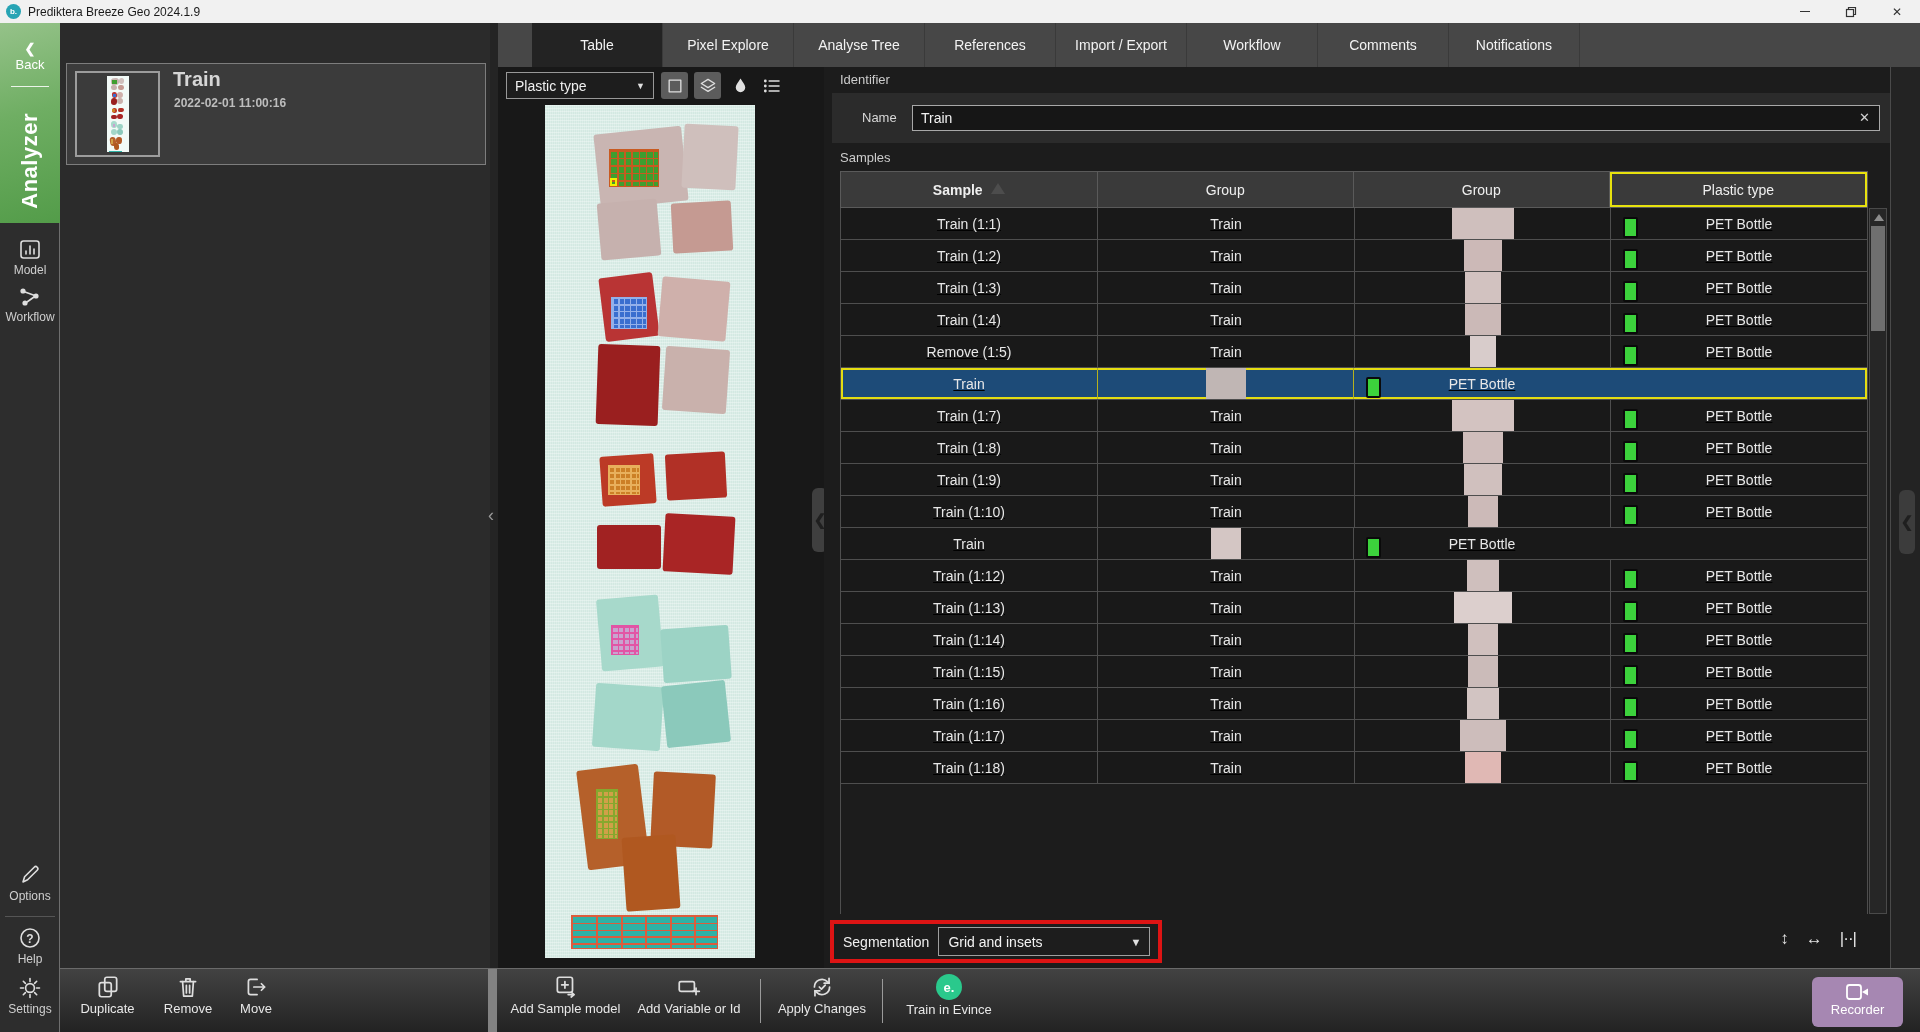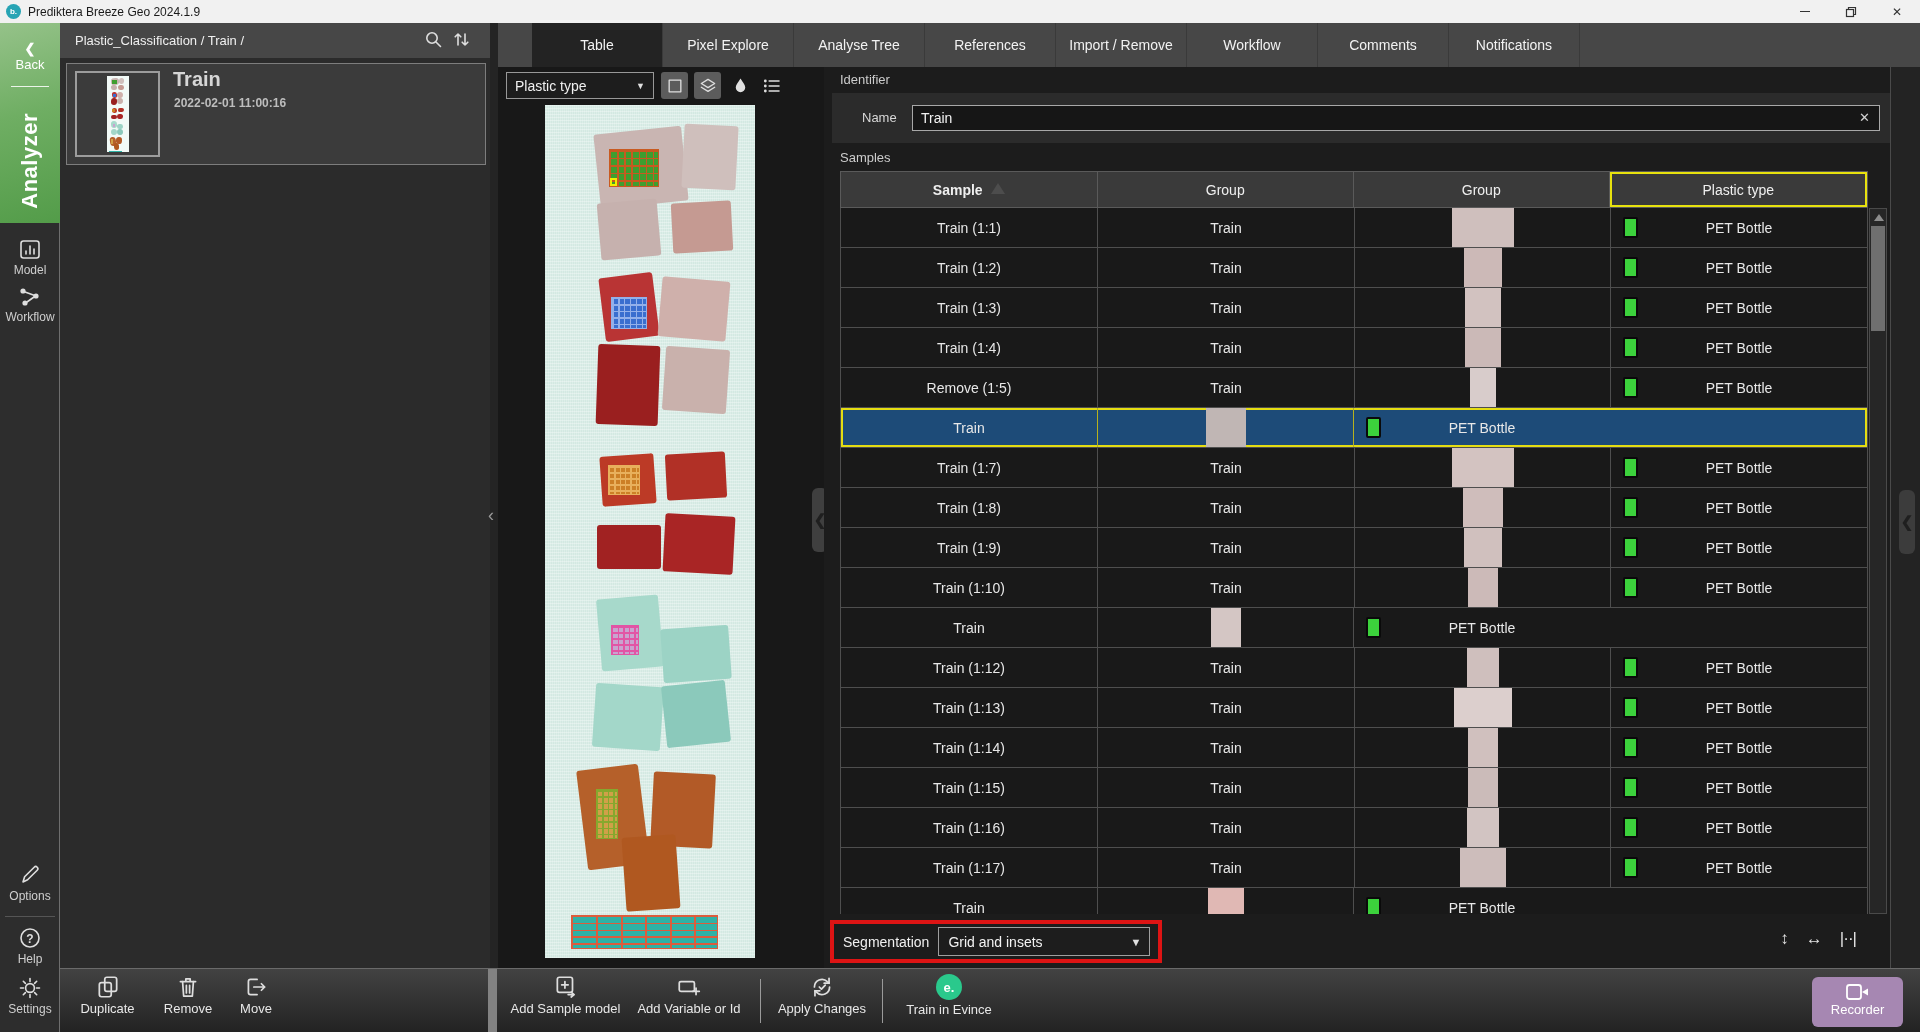--- a/index.html
+++ b/index.html
@@ -72,21 +72,21 @@
   .name-clear { position:absolute; right:9px; top:4px; color:#d2d2d2; font-size:13px; }
 
   .stable { position:absolute; left:16px; top:104px; width:1028px; }
   .thead { display:flex; height:37px; background:#3a3a3a; border:1px solid #5a5a5a; }
   .th { display:flex; align-items:center; justify-content:center; color:#efefef; font-size:14px; border-right:1px solid #5a5a5a; position:relative; }
   .th:last-child { border-right:none; }
   .th.sorted { font-weight:bold; }
   .sort-tri { width:0; height:0; border-left:7px solid transparent; border-right:7px solid transparent; border-bottom:11px solid #4d4d4d; margin-left:8px; margin-top:-3px; }
   .th.col-hl { box-shadow:inset 0 0 0 2px #e8e20e; }
   .rows-viewport { position:relative; width:1028px; height:706px; overflow:hidden; border-left:1px solid #4e4e4e; border-right:1px solid #4e4e4e; }
-  .trow { display:flex; height:40px; background:#191919; border-bottom:1px solid #4e4e4e; position:relative; }
+  .trow { display:flex; height:32px; background:#191919; border-bottom:1px solid #4e4e4e; position:relative;text-decoration:underline; }
   .trow .cell { display:flex; align-items:center; justify-content:center; color:#e8e8e8; font-size:14px; border-right:1px solid #4e4e4e; position:relative; overflow:hidden; }
   .trow .cell:last-child { border-right:none; }
   .trow.selected { background:#1d4b78; box-shadow:inset 0 0 0 2px #e4dd12; }
   .trow.selected .cell { border-right-color:#b7b11e; }
   .img-cell-strip { position:absolute; top:0; height:40px; left:50%; transform:translateX(-50%); }
   .swatch { position:absolute; left:12px; top:9px; width:15px; height:21px; background:#3cd23c; border:2px solid #0a0a0a; border-radius:2px; }
 
   .vscroll { position:absolute; left:1045px; top:141px; width:18px; height:706px; background:#262626; border:1px solid #4a4a4a; }
   .vscroll-up { position:absolute; left:4px; top:5px; width:0; height:0; border-left:5px solid transparent; border-right:5px solid transparent; border-bottom:7px solid #8d8d8d; }
   .vscroll-thumb { position:absolute; left:1px; top:17px; width:14px; height:105px; background:#6f6f6f; }
@@ -177,33 +177,20 @@
     <div class="rail-item" style="top:953px;">
       <svg width="24" height="24" viewBox="0 0 24 24">
           <circle cx="12" cy="12" r="4.4" class="icon-stroke" stroke-width="2"></circle>
           <path d="M18.5 12h3M5.5 12h-3M12 18.5v3M12 5.5v-3M16.6 16.6l2.1 2.1M7.4 7.4L5.3 5.3M16.6 7.4l2.1-2.1M7.4 16.6l-2.1 2.1" class="icon-stroke" stroke-width="2.4"></path>
         </svg>
       <span>Settings</span>
     </div>
   </div>
 
   <div class="left-panel">
-    <div class="crumbbar">
-      <span class="crumb-text">Plastic_Classification / Train /</span>
-      <div class="crumb-icons">
-        <svg width="21" height="21" viewBox="0 0 21 21">
-            <circle cx="9" cy="9" r="5.2" class="icon-stroke"></circle>
-            <path d="M13 13l4.5 4.5" class="icon-stroke"></path>
-          </svg>
-        <svg width="21" height="21" viewBox="0 0 21 21">
-            <path d="M7 16V5M7 5L4.2 7.8M7 5l2.8 2.8" class="icon-stroke"></path>
-            <path d="M14 5v11M14 16l-2.8-2.8M14 16l2.8-2.8" class="icon-stroke"></path>
-          </svg>
-      </div>
-    </div>
     <div class="dataset-card">
       <div class="thumb-box">
         <div class="thumb-strip">
             <div style="position: absolute; left: 4.784px; top: 2.3px; width: 8.096px; height: 6.9px; background: rgb(201, 181, 178); transform: rotate(-6deg); border-radius: 3px;"></div>
             <div style="position: absolute; left: 12.696px; top: 1.84px; width: 4.968px; height: 5.888px; background: rgb(207, 191, 188); transform: rotate(3deg); border-radius: 3px;"></div>
             <div style="position: absolute; left: 5.888px; top: 4.048px; width: 4.6px; height: 3.496px; background: rgb(63, 158, 48);"></div>
             <div style="position: absolute; left: 4.968px; top: 8.832px; width: 5.52px; height: 5.244px; background: rgb(198, 177, 174); transform: rotate(-5deg); border-radius: 3px;"></div>
             <div style="position: absolute; left: 11.684px; top: 8.924px; width: 5.52px; height: 4.6px; background: rgb(197, 154, 146); transform: rotate(-3deg); border-radius: 3px;"></div>
             <div style="position: absolute; left: 5.244px; top: 15.64px; width: 4.968px; height: 5.888px; background: rgb(185, 52, 52); transform: rotate(-7deg); border-radius: 3px;"></div>
             <div style="position: absolute; left: 6.072px; top: 17.664px; width: 3.312px; height: 2.944px; background: rgb(58, 110, 207);"></div>
@@ -234,21 +221,21 @@
 
   <div class="splitter" style="left:490px;"></div>
   <div class="split-chev-plain" style="left:488px; top:505px;">‹</div>
 
   <div class="tabbar">
     <div class="tab-lead"></div>
   <div class="tab active">Table</div>
       <div class="tab">Pixel Explore</div>
       <div class="tab">Analyse Tree</div>
       <div class="tab">References</div>
-      <div class="tab">Import / Remove</div>
+      <div class="tab">Import / Export</div>
       <div class="tab">Workflow</div>
       <div class="tab">Comments</div>
       <div class="tab">Notifications</div>
     </div>
 
   <div class="mid-panel">
     <div class="layer-dd">
       <span class="dd-text">Plastic type</span>
       <span class="dd-arrow">▼</span>
     </div>
@@ -518,20 +505,21 @@
             <div class="cell" style="width: 257px;">Train</div>
             <div class="cell" style="width: 256px;">
               <div class="img-cell-strip" style="width: 46px; background: rgb(205, 189, 187);"></div>
             </div>
             <div class="cell" style="width: 256px;">
               <div class="swatch"></div>
               <span>PET Bottle</span>
             </div>
           </div>
           <div class="trow">
+            <div class="cell" style="width: 257px;">Train (1:18)</div>
             <div class="cell" style="width: 257px;">Train</div>
             <div class="cell" style="width: 256px;">
               <div class="img-cell-strip" style="width: 36px; background: rgb(224, 184, 180);"></div>
             </div>
             <div class="cell" style="width: 256px;">
               <div class="swatch"></div>
               <span>PET Bottle</span>
             </div>
           </div>
         </div>

